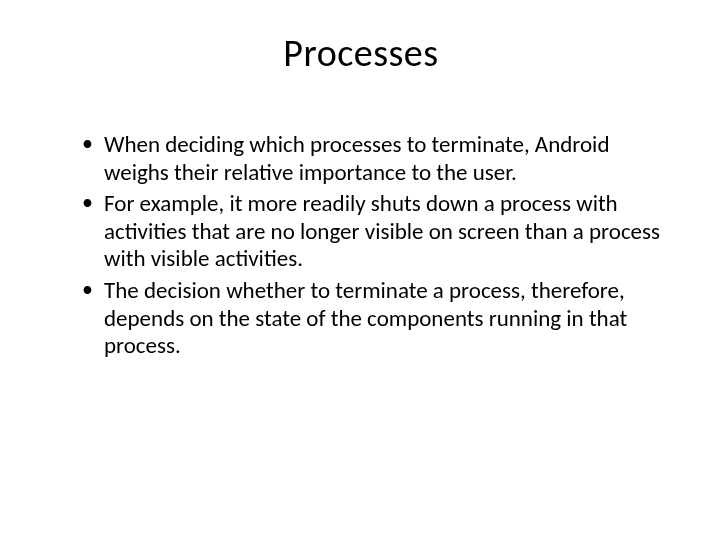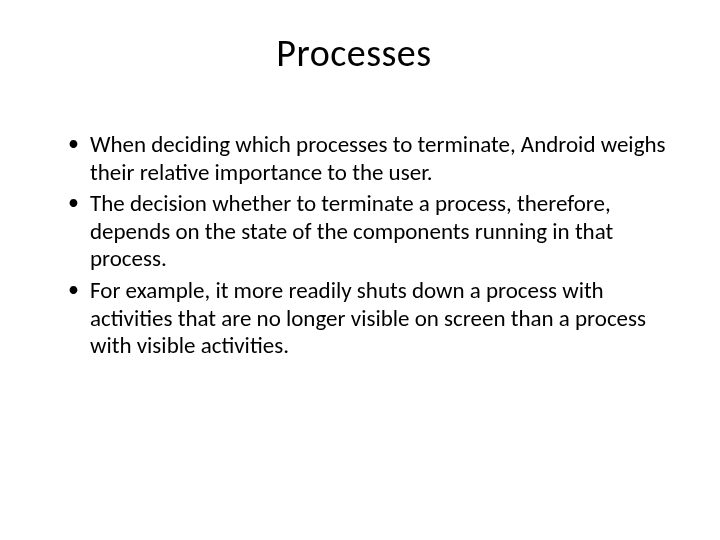--- a/index.html
+++ b/index.html
@@ -11,21 +11,21 @@
       width: 720px;
       height: 540px;
       background: #ffffff;
       font-family: Calibri, 'Segoe UI', Arial, sans-serif;
       color: #000000;
       overflow: hidden;
     }
     .slide {
       width: 100%;
       height: 100%;
-      padding: 20px 50px 40px 38px;
+      padding: 20px 50px 40px 52px;
     }
     .title {
       text-align: center;
       font-size: 38px;
       font-weight: 400;
       margin-top: 10px;
       margin-bottom: 55px;
       letter-spacing: 0.5px;
     }
     .bullets {
@@ -47,16 +47,16 @@
       font-size: 22px;
     }
   </style>
 </head>
 <body>
 
 <div class="slide">
   <h1 class="title">Processes</h1>
   <ul class="bullets">
     <li>When deciding which processes to terminate, Android weighs their relative importance to the user.</li>
+    <li>For example, it more readily shuts down a process with activities that are no longer visible on screen than a process with visible activities.</li>
     <li>The decision whether to terminate a process, therefore, depends on the state of the components running in that process.</li>
-    <li>For example, it more readily shuts down a process with activities that are no longer visible on screen than a process with visible activities.</li>
   </ul>
 </div>
 
 </body></html>

